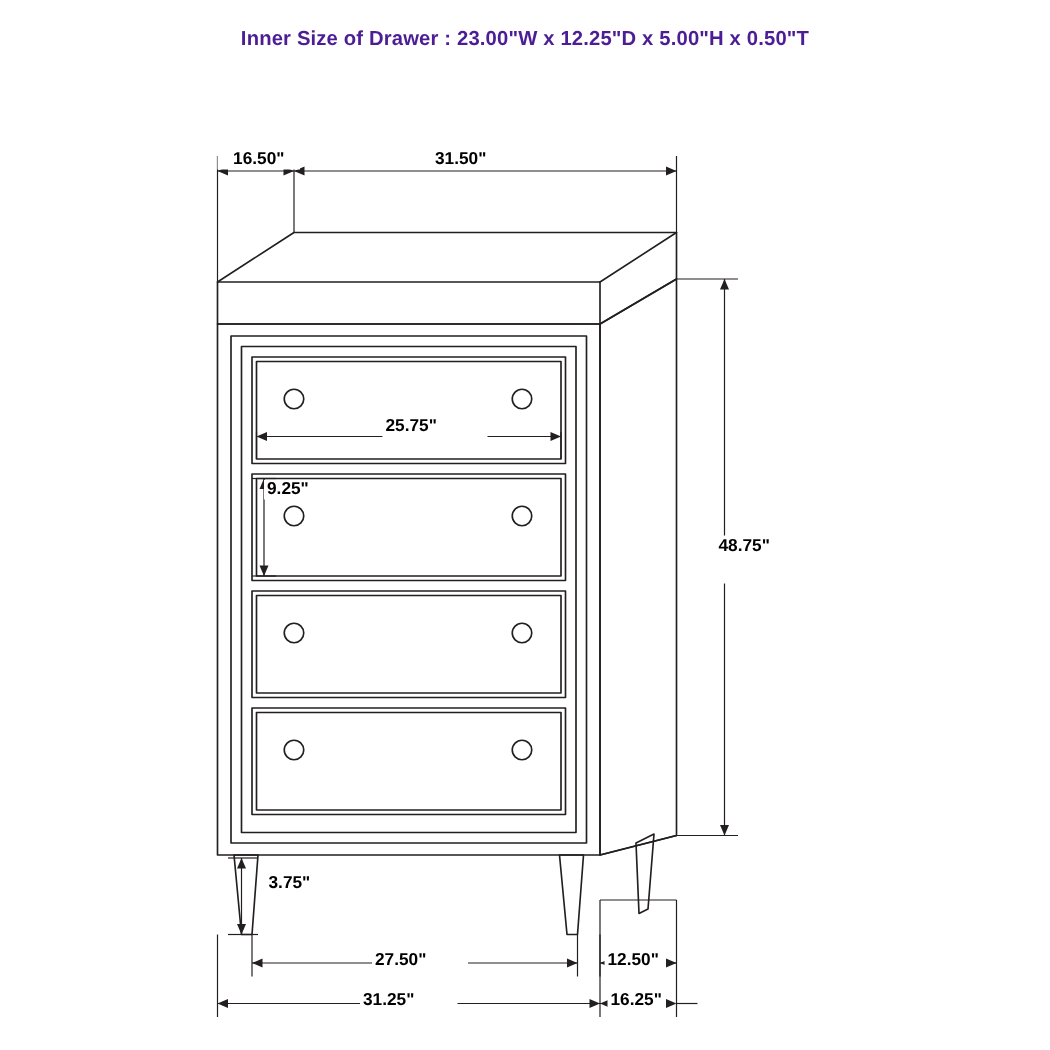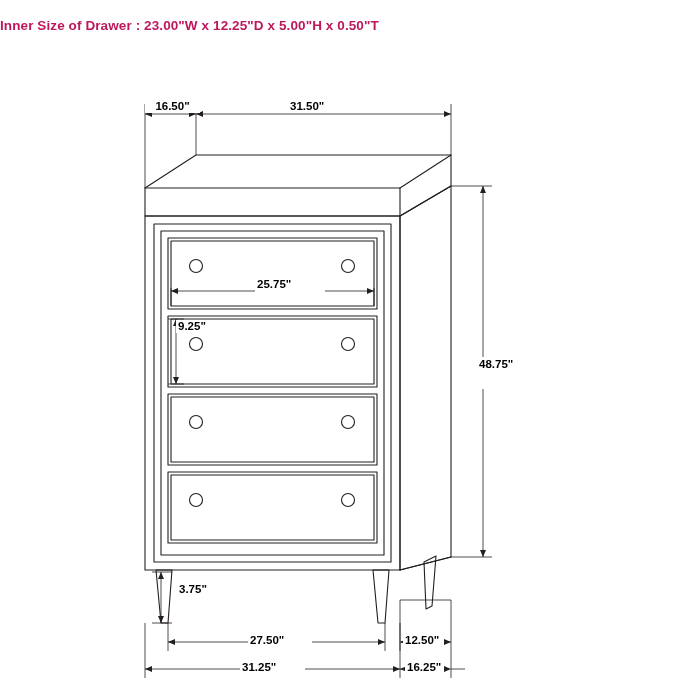--- a/index.html
+++ b/index.html
@@ -19,25 +19,25 @@
     position: absolute;
     left: 0; top: 0;
     width: 700px;
     height: 700px;
   }
   .title {
     position: absolute;
     left: 0;
     top: 18px;
     width: 700px;
-    text-align: left;
+    text-align: center;
     font-size: 13.5px;
     font-weight: bold;
     letter-spacing: 0.1px;
-    color: #be185d;
+    color: #4c1d95;
   }
   svg.draw {
     position: absolute;
     left: 0;
     top: 0;
   }
   .dimlabel {
     position: absolute;
     font-size: 11.5px;
     font-weight: bold;

